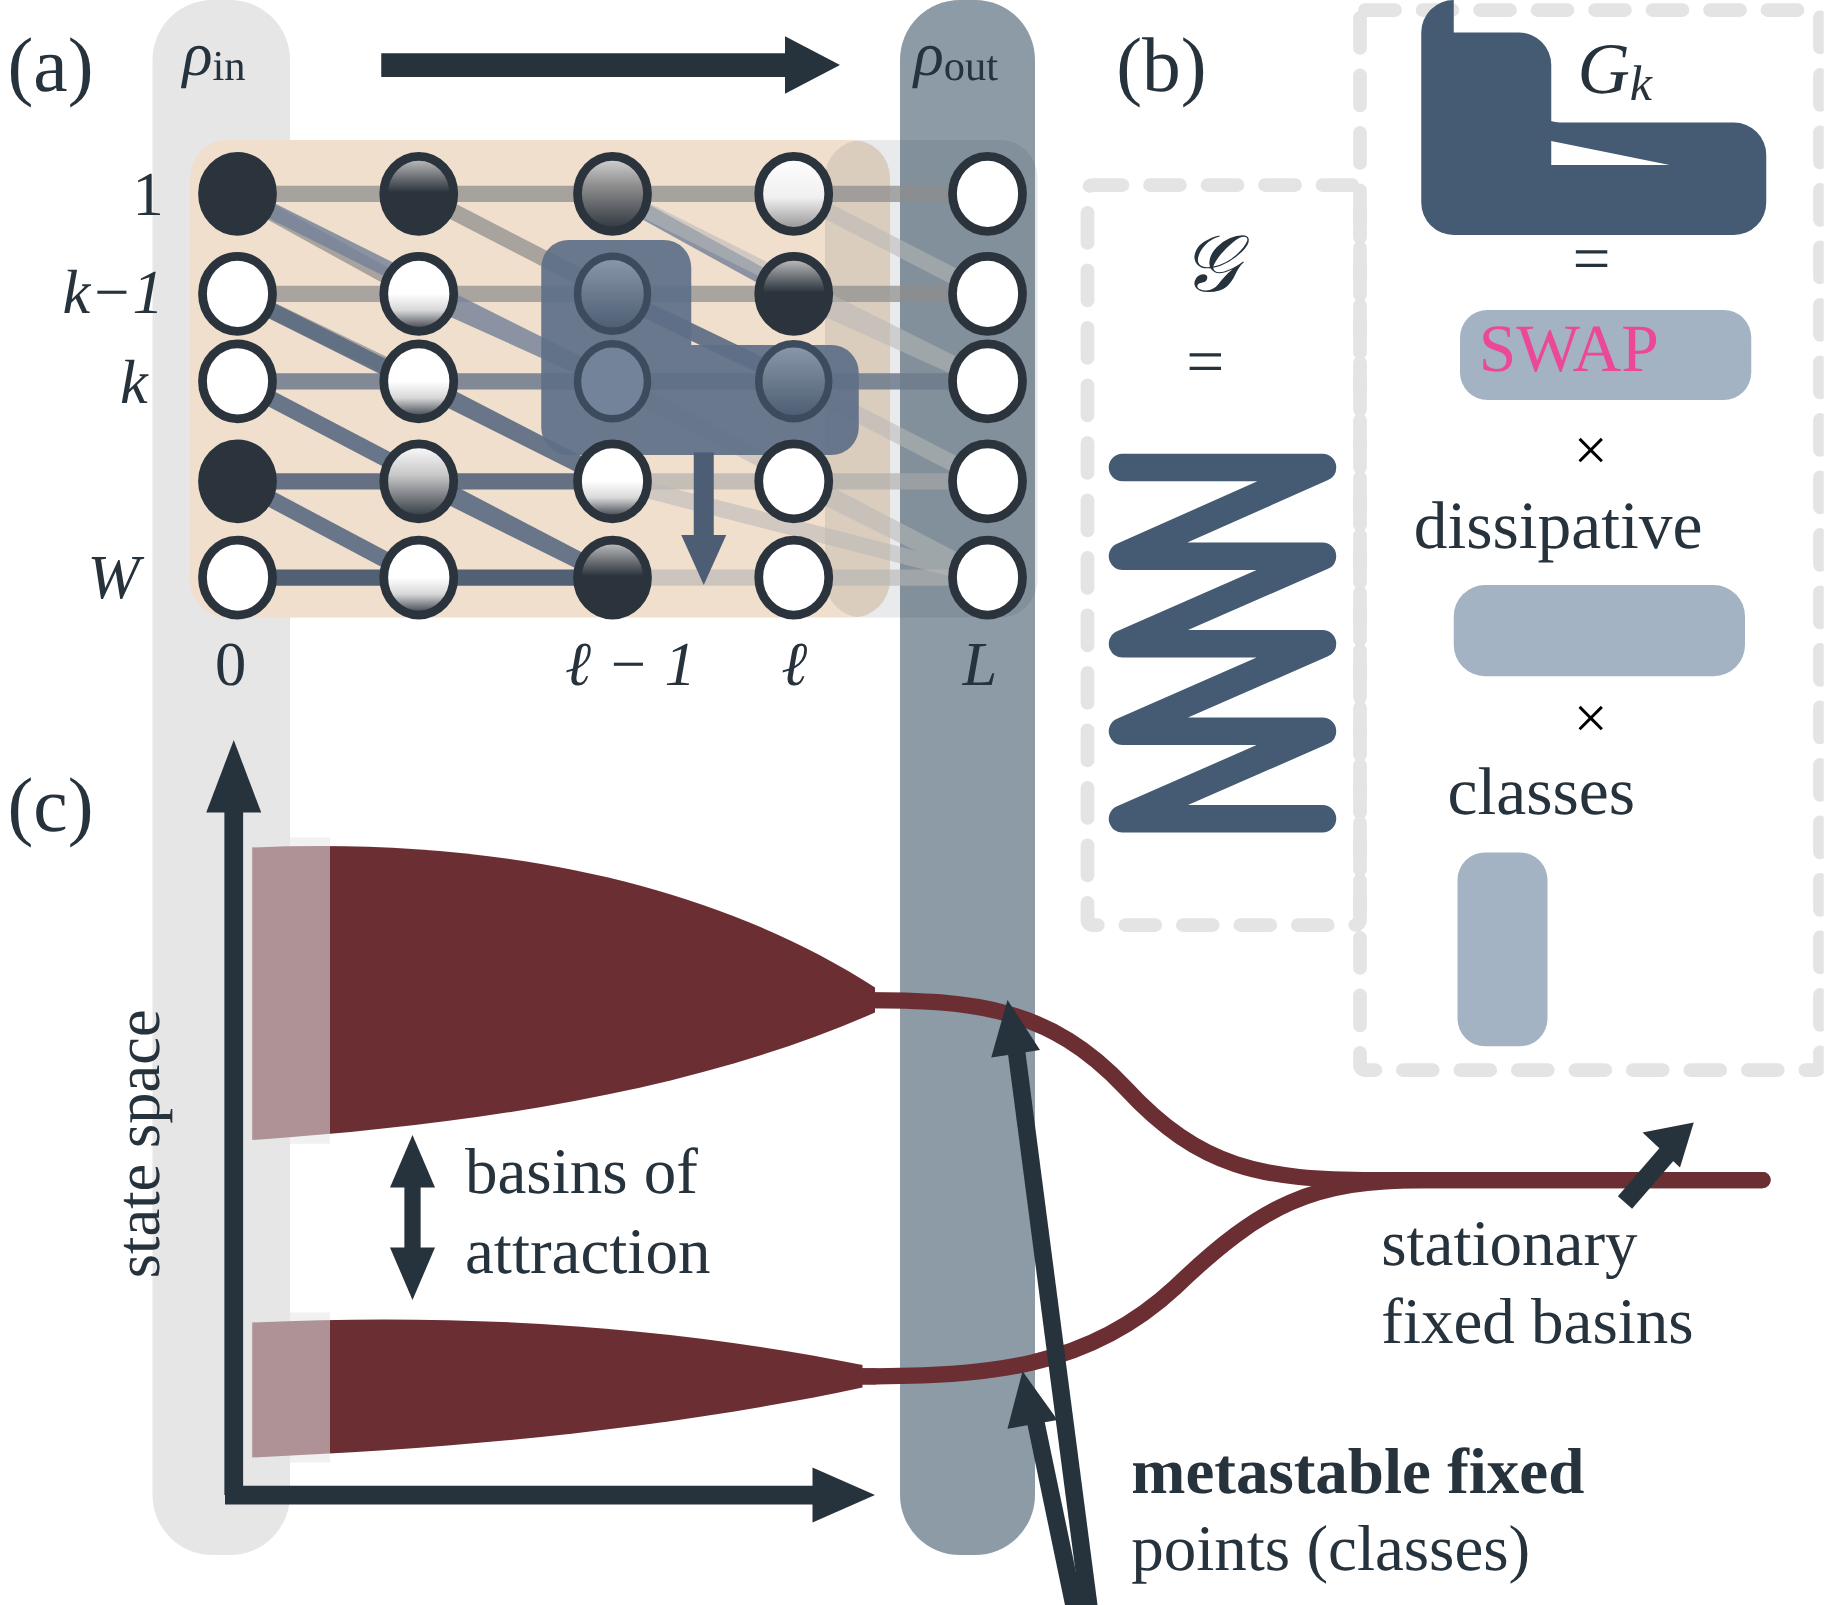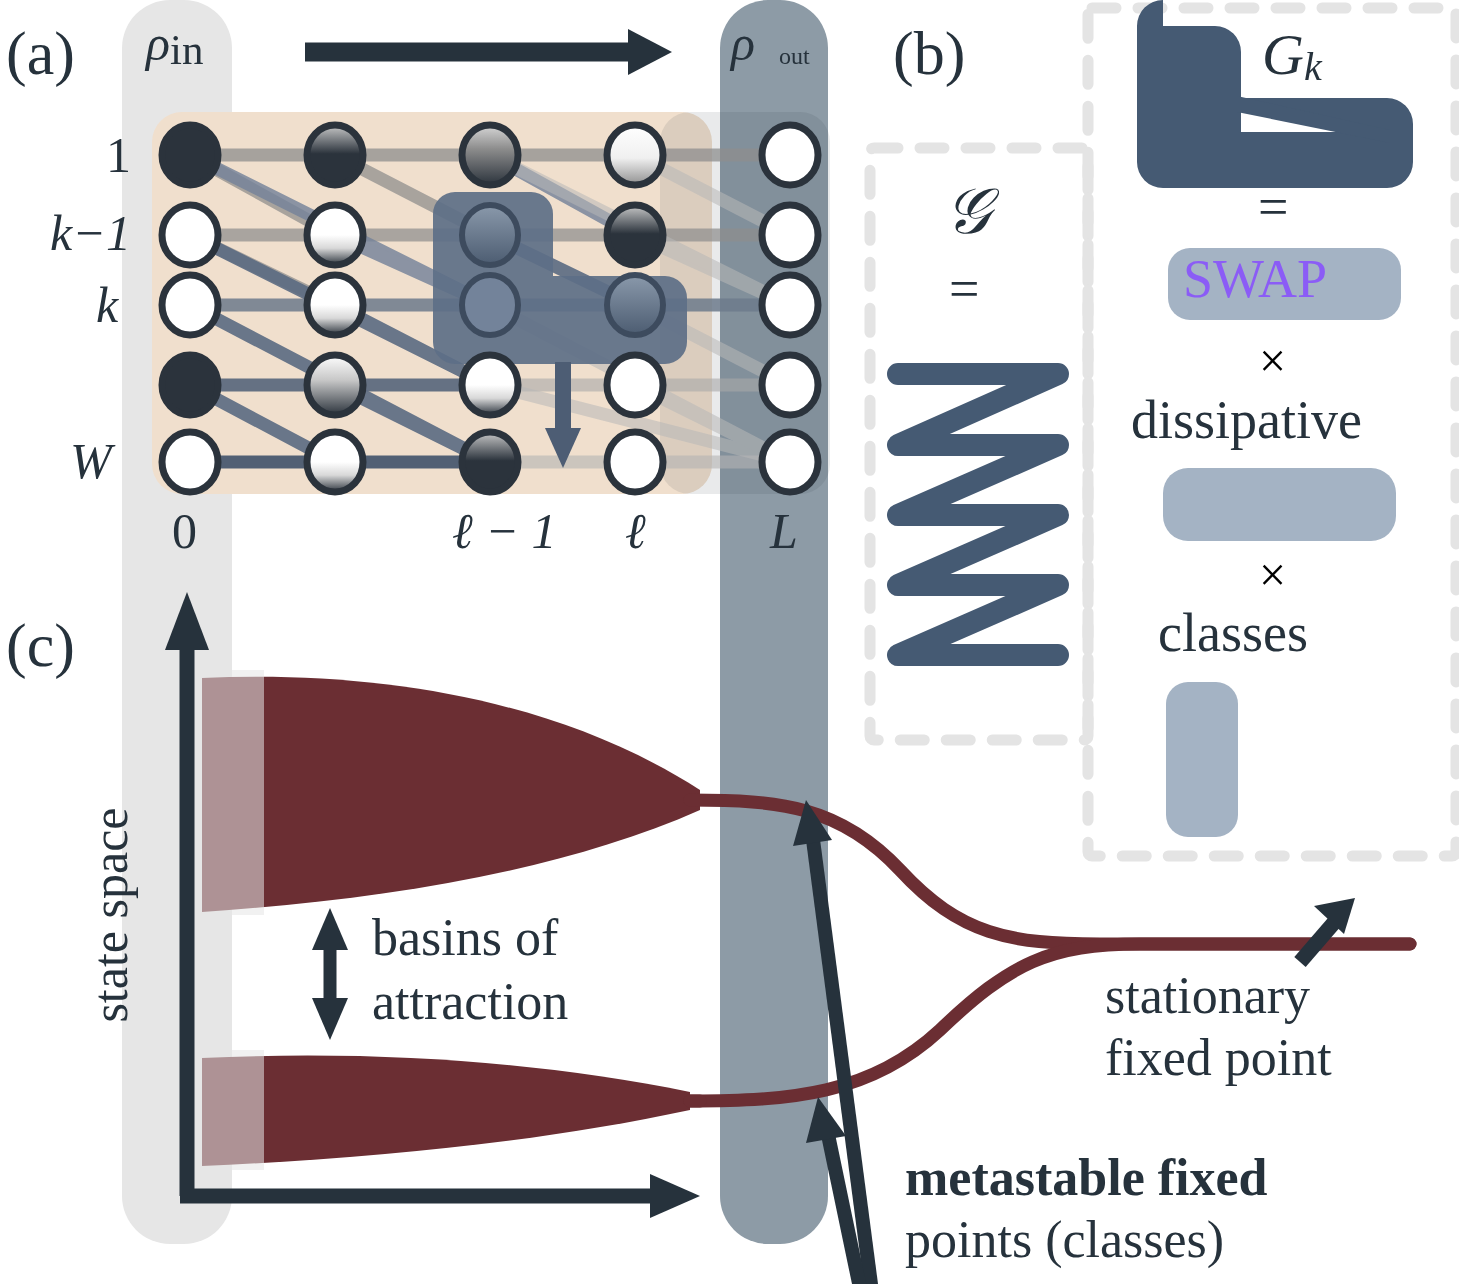--- a/index.html
+++ b/index.html
@@ -237,25 +237,25 @@
       <line x1="890" y1="1430" x2="812" y2="832" stroke="#26323c" stroke-width="14"></line>
       <path d="M 806 800 L 793 846 L 832 840 Z" fill="#26323c"></path>
       <line x1="890" y1="1432" x2="826" y2="1125" stroke="#26323c" stroke-width="14"></line>
       <path d="M 818 1097 L 806 1143 L 846 1136 Z" fill="#26323c"></path>
     </g>
   </svg>
 
   <div class="lbl" style="left:6px;top:22px;font-size:62px;">(a)</div>
 
   <div class="lbl" style="left:146px;top:18px;font-size:50px;">
-    <span class="ital">ρ</span><span style="font-size:43px;vertical-align:-4px;margin-top:22px;">in</span>
+    <span class="ital">ρ</span><span style="font-size:34px;vertical-align:-4px;margin-top:22px;">in</span>
   </div>
 
   <div class="lbl" style="left:731px;top:18px;font-size:50px;">
-    <span class="ital">ρ</span><span style="font-size:24px;vertical-align:-4px;margin-left:24px;">out</span>
+    <span class="ital">ρ</span><span style="font-size:34px;vertical-align:-4px;">out</span>
   </div>
 
   <div class="lbl" style="left:106px;top:130px;font-size:50px;">1</div>
   <div class="lbl" style="left:50px;top:208px;font-size:50px;font-style:italic;">k−1</div>
   <div class="lbl" style="left:96px;top:280px;font-size:50px;font-style:italic;">k</div>
   <div class="lbl" style="left:70px;top:436px;font-size:50px;font-style:italic;">W</div>
 
   <div class="lbl" style="left:172px;top:506px;font-size:50px;">0</div>
   <div class="lbl" style="left:420px;top:506px;font-size:50px;font-style:italic;margin-left:32px;">ℓ − 1</div>
   <div class="lbl" style="left:625px;top:506px;font-size:50px;font-style:italic;">ℓ</div>
@@ -265,37 +265,37 @@
 
   <div class="lbl" style="left:945px;top:180px;font-size:64px;font-style:italic;">𝒢</div>
   <div class="lbl" style="left:949px;top:262px;font-size:54px;">=</div>
 
   <div class="lbl" style="left:1262px;top:26px;font-size:58px;">
     <span class="ital">G</span><span class="ital" style="font-size:40px;vertical-align:-6px;">k</span>
   </div>
 
   <div class="lbl" style="left:1258px;top:180px;font-size:54px;">=</div>
 
-  <div class="lbl" style="left:1183px;top:252px;font-size:54px;color:#8b5cf6;">SWAP</div>
+  <div class="lbl" style="left:1183px;top:252px;font-size:54px;color:#ec4899;">SWAP</div>
 
   <div class="lbl" style="left:1259px;top:337px;font-size:48px;color:#000;">×</div>
 
   <div class="lbl" style="left:1131px;top:393px;font-size:54px;">dissipative</div>
 
   <div class="lbl" style="left:1259px;top:551px;font-size:48px;color:#000;">×</div>
 
   <div class="lbl" style="left:1158px;top:606px;font-size:54px;">classes</div>
 
   <div class="lbl" style="left:6px;top:614px;font-size:62px;">(c)</div>
 
   <div class="lbl" style="left:-40px;top:890px;font-size:50px;transform:rotate(-90deg);transform-origin:center;width:300px;text-align:center;">state space</div>
 
 
   <div class="lbl" style="left:372px;top:912px;font-size:52px;">basins of</div>
   <div class="lbl" style="left:372px;top:976px;font-size:52px;">attraction</div>
 
   <div class="lbl" style="left:1105px;top:970px;font-size:52px;">stationary</div>
-  <div class="lbl" style="left:1105px;top:1032px;font-size:52px;">fixed point</div>
+  <div class="lbl" style="left:1105px;top:1032px;font-size:52px;">fixed basins</div>
 
   <div class="lbl" style="left:905px;top:1152px;font-size:52px;font-weight:bold;">metastable fixed</div>
   <div class="lbl" style="left:905px;top:1214px;font-size:52px;">points (classes)</div>
 
 </div>
 
 </body></html>

